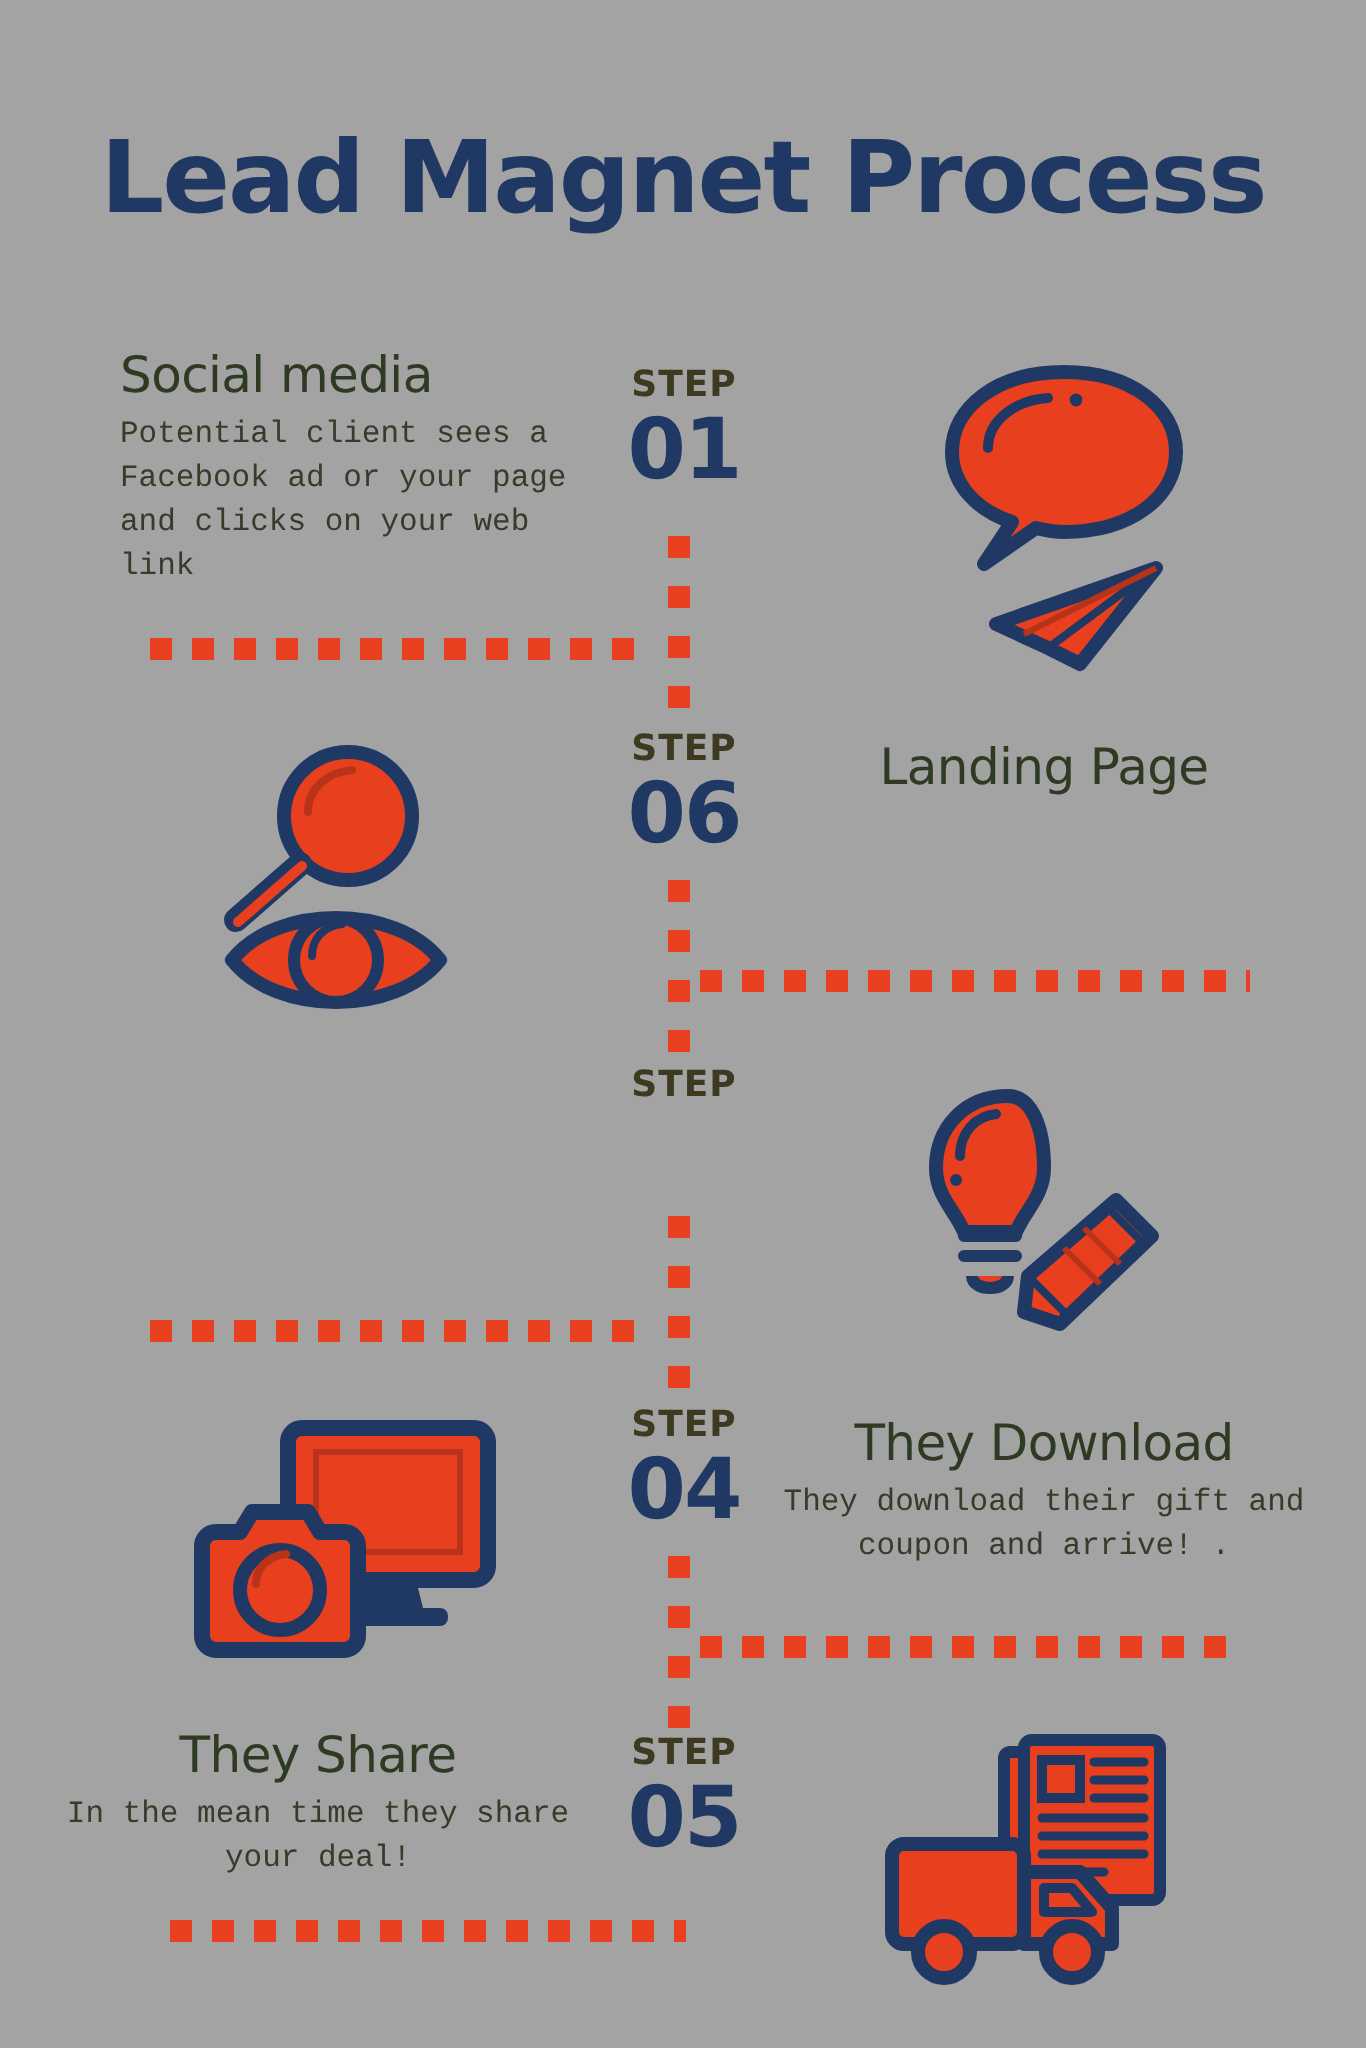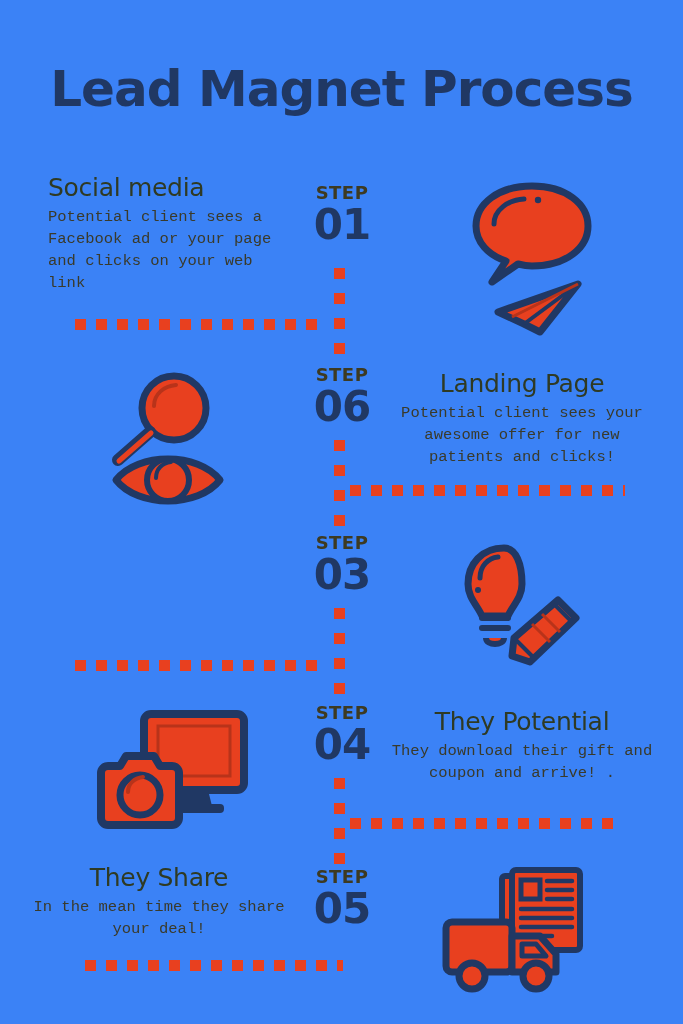--- a/index.html
+++ b/index.html
@@ -10,21 +10,21 @@
   body {
     width: 683px;
     height: 1024px;
     position: relative;
     overflow: hidden;
     font-family: "DejaVu Sans", sans-serif;
   }
   .page {
     position: absolute;
     inset: 0;
-    background: #3b82f6;
+    background: #a3a3a3;
   }
 
   
   .title {
     position: absolute;
     top: 62px;
     left: 0;
     width: 683px;
     text-align: center;
     font-family: "DejaVu Sans", sans-serif;
@@ -69,21 +69,21 @@
     font-size: 42px;
     font-weight: bold;
     letter-spacing: -1px;
     color: #203864;
     display: block;
     margin-top: 2px;
   }
 
   
   .txt { position: absolute; width: 250px; }
-  .txt.left  { left: 48px;  text-align: left; }
+  .txt.left  { left: 60px;  text-align: left; }
   .txt.left-c  { left: 20px;  width: 278px; text-align: center; }
   .txt.right-c { left: 388px; width: 268px; text-align: center; }
   .txt h2 {
     margin: 0 0 3px 0;
     font-family: "DejaVu Sans", sans-serif;
     font-size: 25px;
     font-weight: normal;
     color: #2f3a23;
     line-height: 1.15;
     letter-spacing: -0.3px;
@@ -175,28 +175,26 @@
           <path d="M58 110 C58 101 64 95 73 94" fill="none" stroke="#203864" stroke-width="4" stroke-linecap="round"></path>
         </g>
       </svg>
     </div>
     <div class="stepnum" style="top:6px;">
       <span class="lbl">STEP</span>
       <span class="num">06</span>
     </div>
     <div class="txt right-c" style="top:10px;">
       <h2>Landing Page</h2>
-      <p>Potential client sees your awesome offer for new patients and clicks!</p>
     </div>
   </div>
 
   <div class="row row-3">
     <div class="stepnum" style="top:4px;">
       <span class="lbl">STEP</span>
-      <span class="num">03</span>
     </div>
     <div class="icon-slot" style="left:458px; top:12px;">
       <svg width="130" height="130" viewBox="0 0 130 130">
         <g>
           <path d="M44 6 C22 6 8 22 8 42 C8 56 18 64 22 74 L48 74 C52 64 62 56 62 42 C62 22 56 6 44 6 Z" transform="translate(2,0)" fill="#e8401f" stroke="#203864" stroke-width="7" stroke-linejoin="round"></path>
           <path d="M24 76 L50 76 M24 86 L50 86" stroke="#203864" stroke-width="6" stroke-linecap="round"></path>
           <path d="M28 96 C28 104 46 104 46 96" fill="#e8401f" stroke="#203864" stroke-width="6" stroke-linejoin="round"></path>
           <path d="M22 36 C22 24 30 16 40 15" fill="none" stroke="#203864" stroke-width="5" stroke-linecap="round"></path>
           <circle cx="20" cy="48" r="3" fill="#203864"></circle>
         </g>
@@ -225,21 +223,21 @@
           <circle cx="50" cy="89" r="20" fill="#e8401f" stroke="#203864" stroke-width="7"></circle>
           <path d="M38 86 C38 78 44 72 53 71" fill="none" stroke="#b8331a" stroke-width="4" stroke-linecap="round"></path>
         </g>
       </svg>
     </div>
     <div class="stepnum" style="top:4px;">
       <span class="lbl">STEP</span>
       <span class="num">04</span>
     </div>
     <div class="txt right-c" style="top:8px;">
-      <h2>They Potential</h2>
+      <h2>They Download</h2>
       <p>They download their gift and coupon and arrive! .</p>
     </div>
   </div>
 
   <div class="row row-5">
     <div class="txt left-c" style="top:4px;">
       <h2>They Share</h2>
       <p>In the mean time they share your deal!</p>
     </div>
     <div class="stepnum" style="top:8px;">

